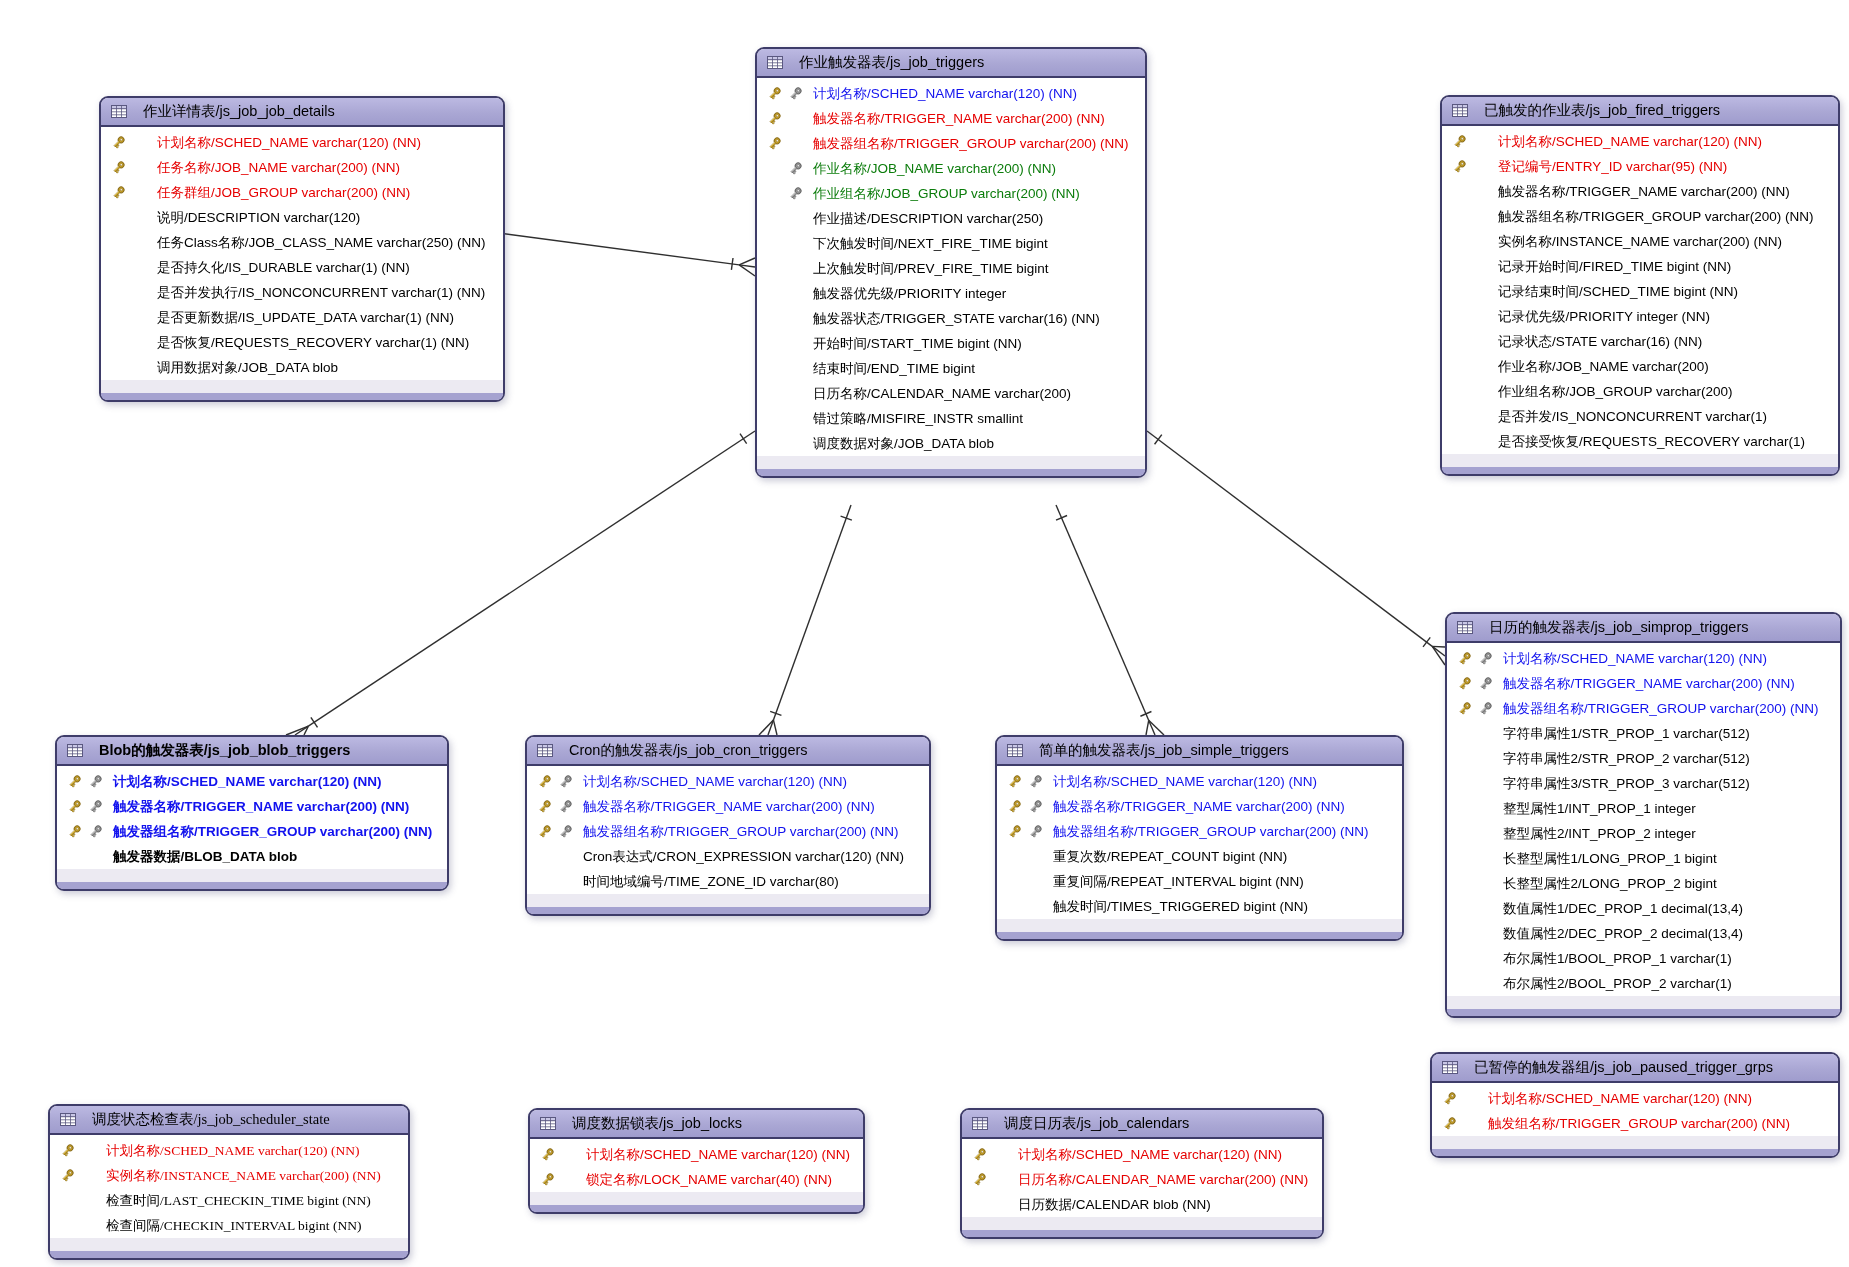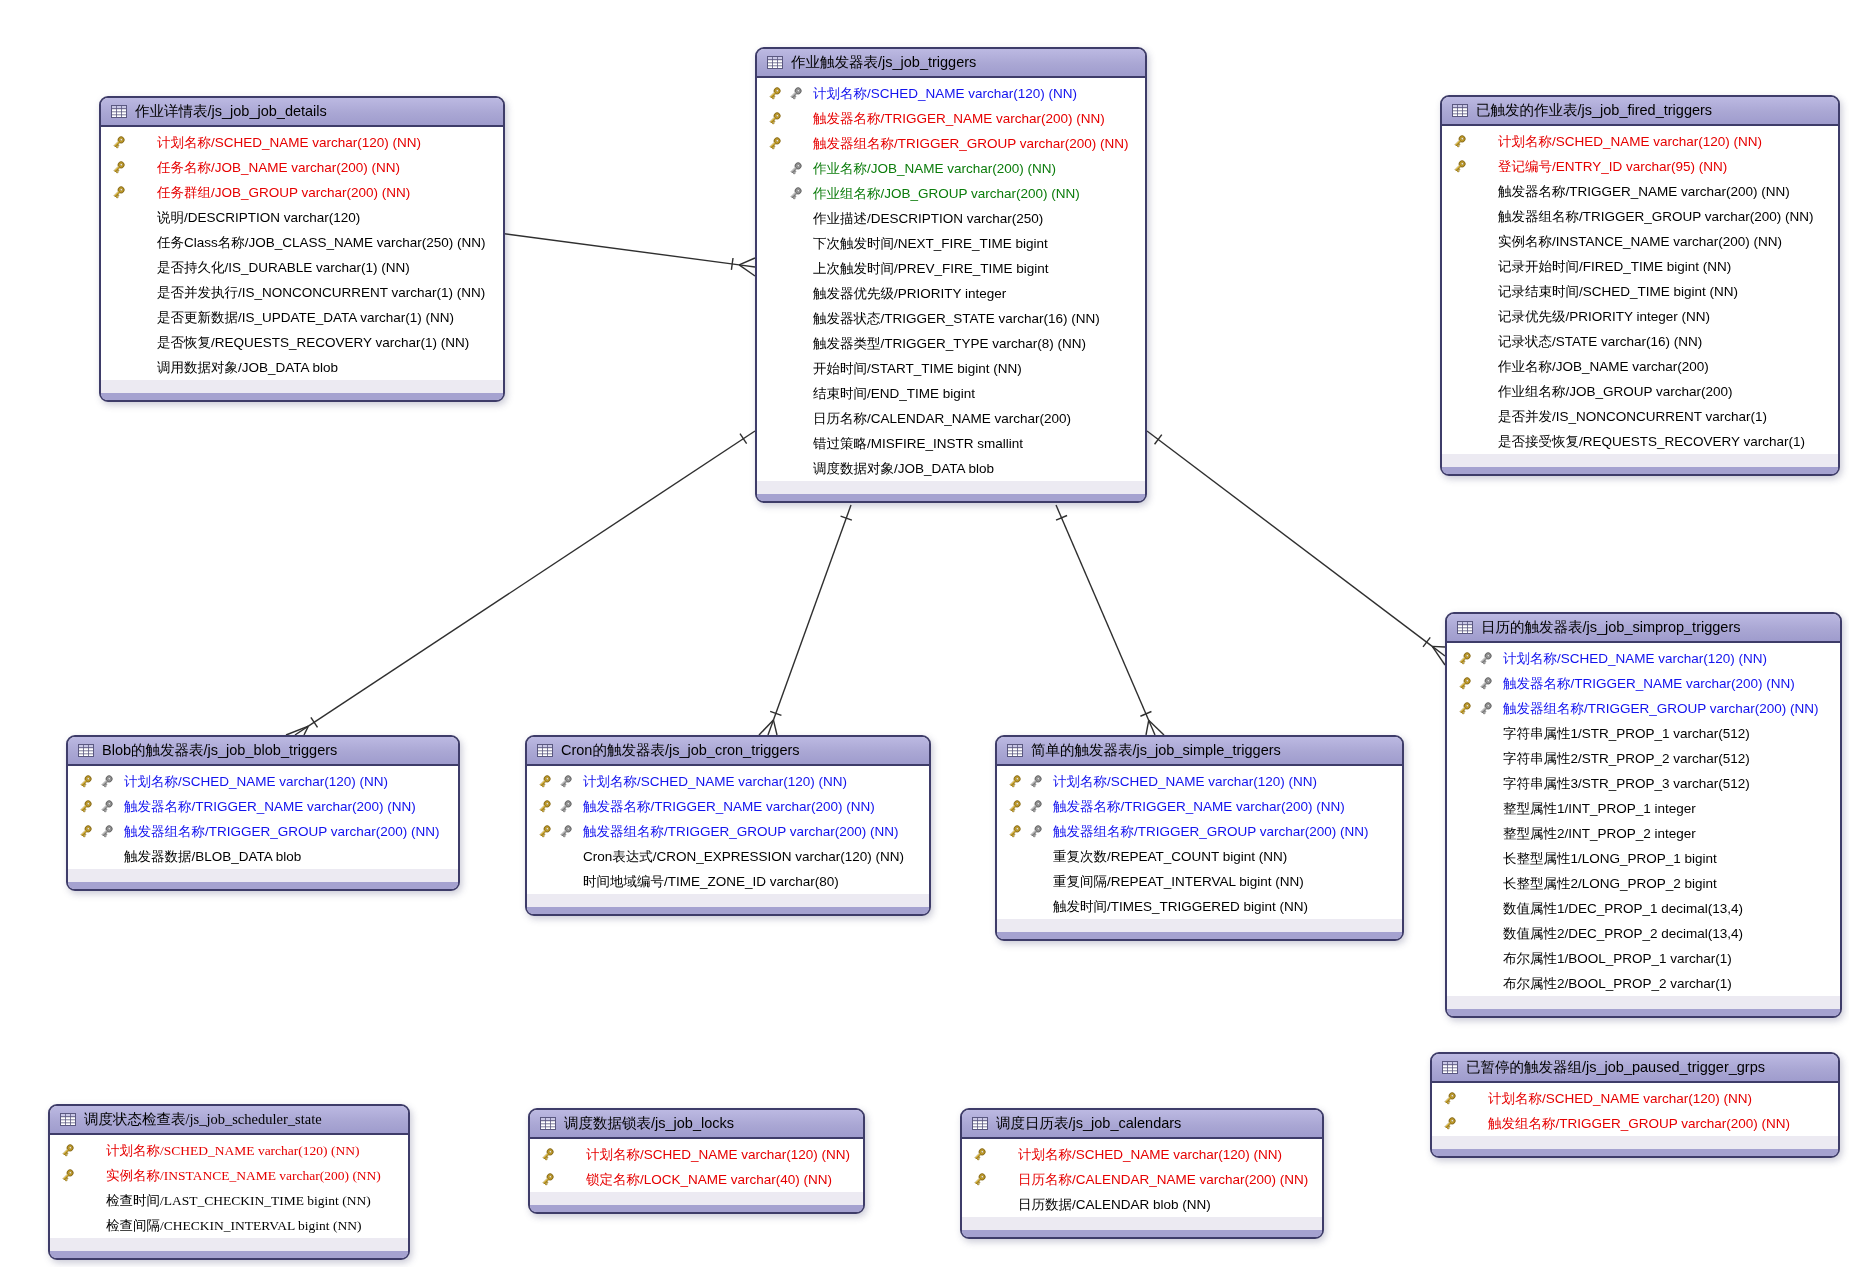--- a/index.html
+++ b/index.html
@@ -8,21 +8,21 @@
     font-family:"Liberation Sans","DejaVu Sans",sans-serif;
     -webkit-font-smoothing:antialiased;
   }
   #edge-layer{position:absolute;left:0;top:0;z-index:1;}
   .tbl{
     position:absolute;z-index:2;background:#ffffff;
     border:2px solid #3e3c69;border-radius:9px;
     box-shadow:2px 3px 7px rgba(70,70,110,0.28);
   }
   .tbl-header{
-    height:27px;display:flex;align-items:center;gap:8px;padding:0 10px;
+    height:27px;display:flex;align-items:center;gap:16px;padding:0 10px;
     background:linear-gradient(180deg,#bcb9e2 0%,#aaa7d4 55%,#9f9ccd 100%);
     border-bottom:2px solid #3e3c69;border-radius:7px 7px 0 0;
     font-size:14.5px;color:#000;white-space:nowrap;overflow:hidden;
   }
   .tbl-body{padding-top:3px;}
   .frow{height:25px;display:flex;align-items:center;white-space:nowrap;overflow:hidden;}
   .kcell{width:21px;min-width:21px;display:flex;justify-content:center;align-items:center;}
   .kcell.first{margin-left:7px;}
   .ftext{margin-left:7px;font-size:13.5px;color:#000;}
   .ftext.red{color:#e60000;}
@@ -297,25 +297,20 @@
           <span class="ftext black">触发器优先级/PRIORITY integer</span>
         </div>
         <div class="frow">
           <span class="kcell first"></span>
           <span class="kcell"></span>
           <span class="ftext black">触发器状态/TRIGGER_STATE varchar(16) (NN)</span>
         </div>
         <div class="frow">
           <span class="kcell first"></span>
           <span class="kcell"></span>
-          <span class="ftext black">触发器类型/TRIGGER_TYPE varchar(8) (NN)</span>
-        </div>
-        <div class="frow">
-          <span class="kcell first"></span>
-          <span class="kcell"></span>
           <span class="ftext black">开始时间/START_TIME bigint (NN)</span>
         </div>
         <div class="frow">
           <span class="kcell first"></span>
           <span class="kcell"></span>
           <span class="ftext black">结束时间/END_TIME bigint</span>
         </div>
         <div class="frow">
           <span class="kcell first"></span>
           <span class="kcell"></span>
@@ -579,21 +574,21 @@
         </div>
         <div class="frow">
           <span class="kcell first"></span>
           <span class="kcell"></span>
           <span class="ftext black">布尔属性2/BOOL_PROP_2 varchar(1)</span>
         </div>
       </div>
       <div class="tbl-footer"></div>
       <div class="tbl-footer2"></div>
     </div>
-    <div class="tbl" style="left: 66px; top: 735px; width: 390px;">
+    <div class="tbl" style="left: 55px; top: 735px; width: 390px; font-weight: bold;">
       <div class="tbl-header">
         <svg width="16" height="13" viewBox="0 0 16 13">
     <rect x="0.5" y="0.5" width="15" height="12" fill="#ffffff" stroke="#5a5880" stroke-width="1"></rect>
     <rect x="0.5" y="0.5" width="15" height="3.2" fill="#c9c7e6" stroke="#5a5880" stroke-width="1"></rect>
     <path d="M5.5 0.5 V12.5 M10.5 0.5 V12.5 M0.5 6.8 H15.5 M0.5 9.8 H15.5" stroke="#5a5880" stroke-width="0.8" fill="none"></path>
   </svg>
         <span>Blob的触发器表/js_job_blob_triggers</span>
       </div>
       <div class="tbl-body">
         <div class="frow">

